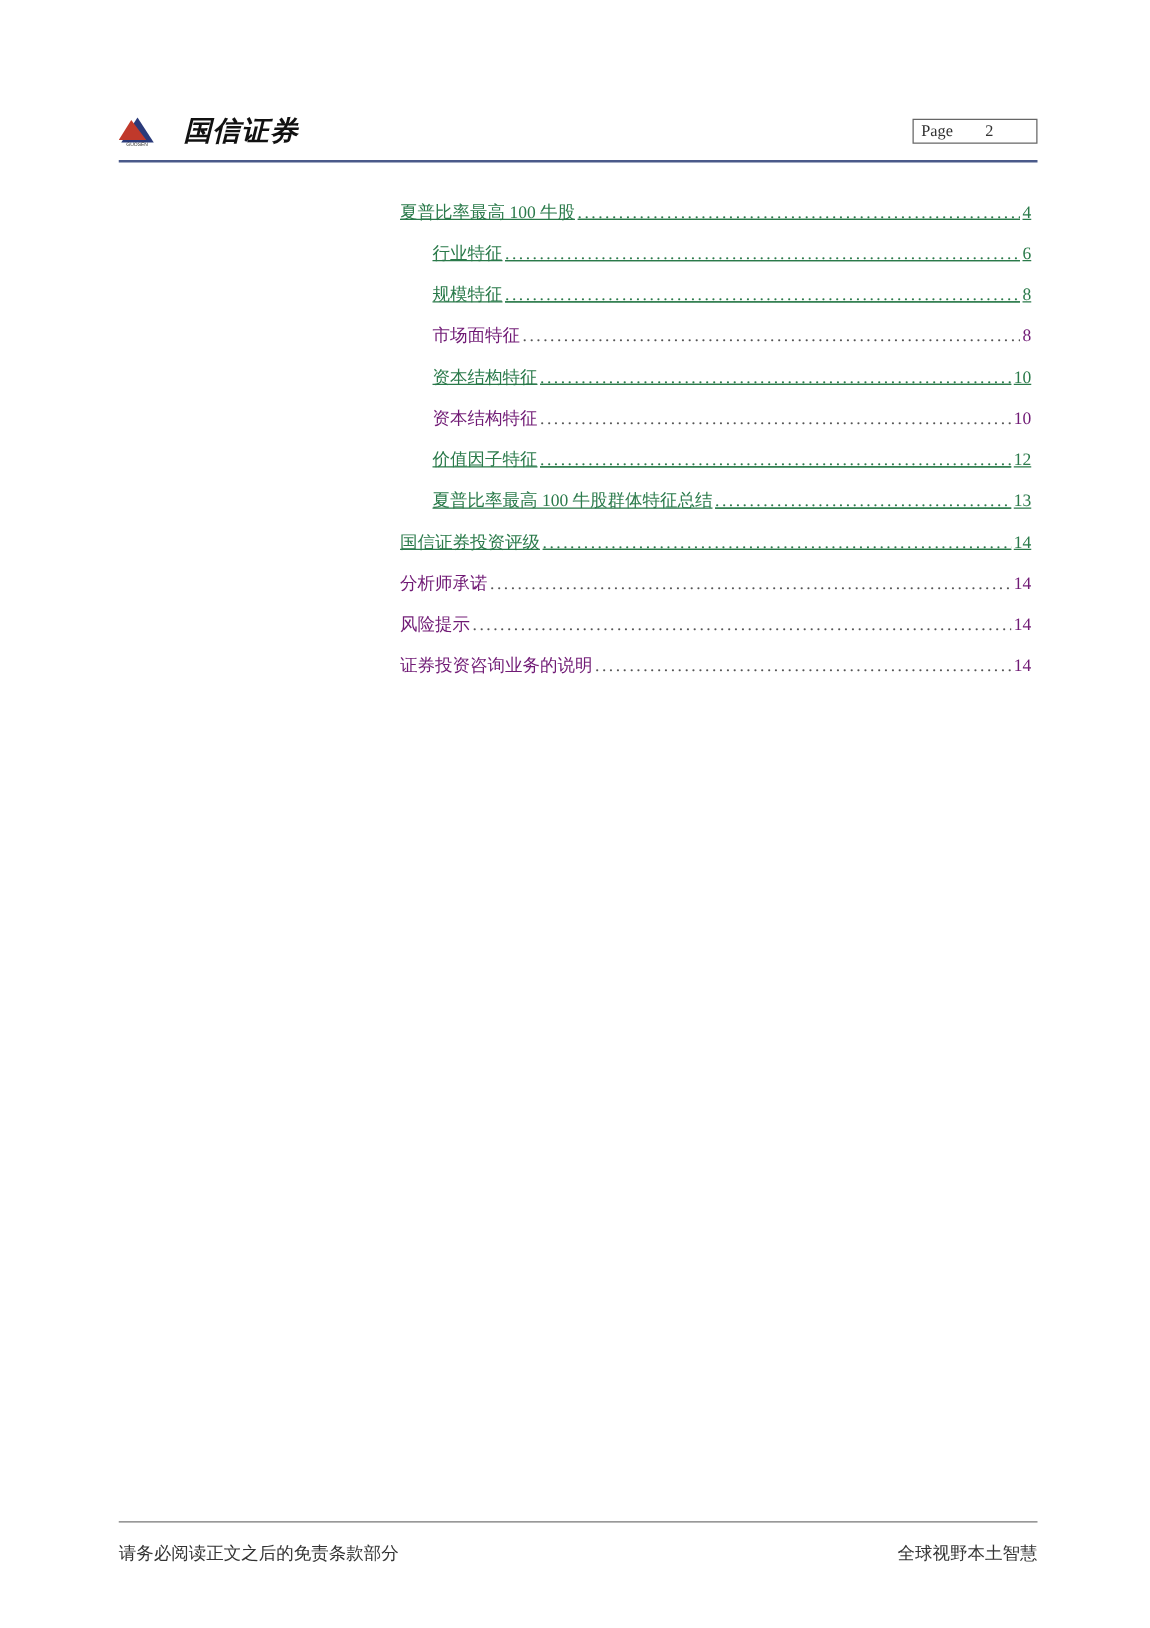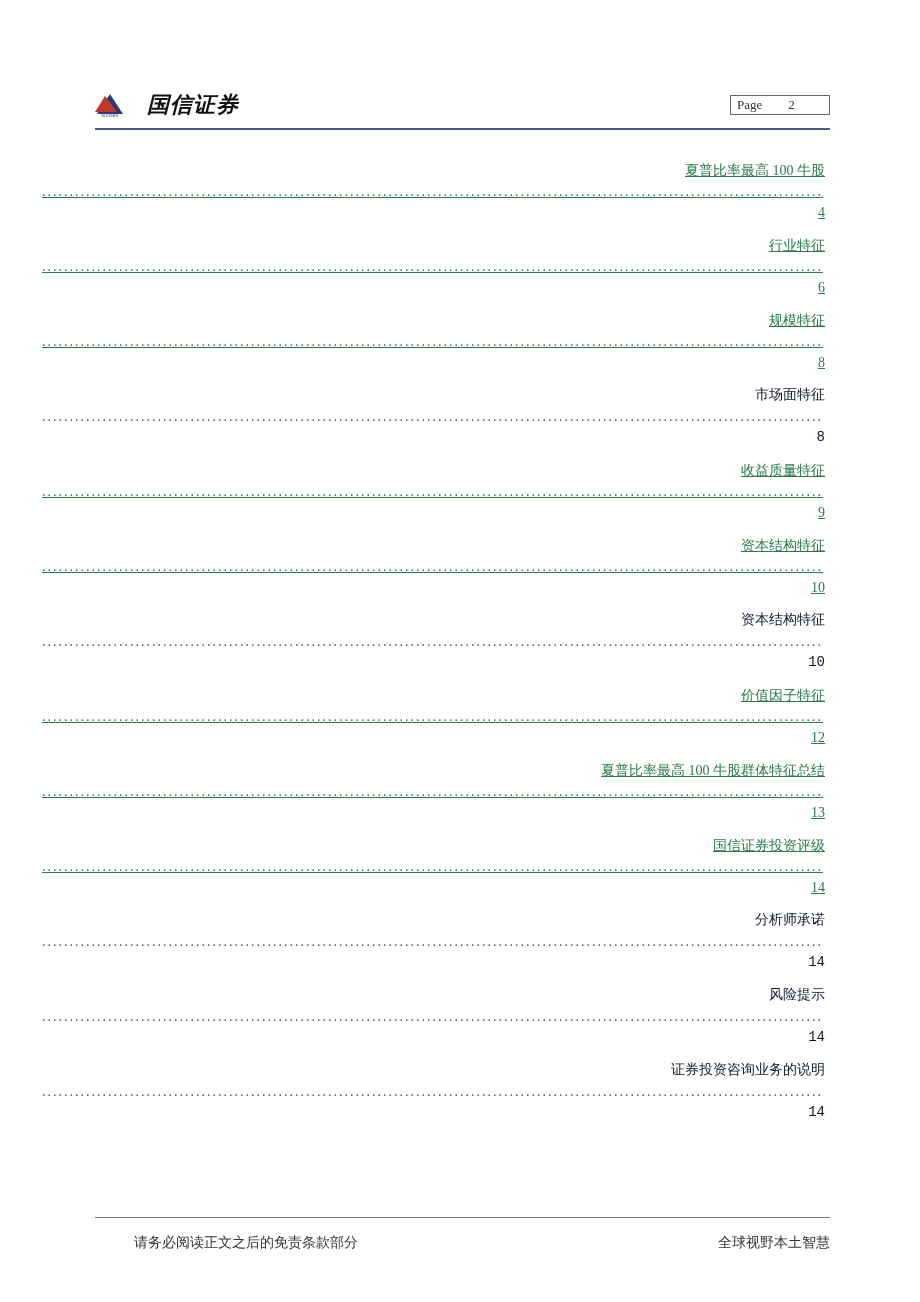--- a/index.html
+++ b/index.html
@@ -57,25 +57,24 @@
   .toc-title {
     font-family: "SimHei", "黑体", sans-serif;
     font-size: 26px;
     color: #333;
     margin-bottom: 40px;
     letter-spacing: 2px;
   }
   .toc-list { list-style: none; font-size: 14px; }
   .toc-item {
     display: flex;
-    align-items: flex-end;
+    align-items: center;
     margin-bottom: 12px;
     line-height: 1.5;
     white-space: nowrap;
-    flex-direction: column;
   }
   .toc-item.level-1 { margin-left: 0; }
   .toc-item.level-2 { margin-left: 26px; }
   .toc-label { flex: 0 0 auto; }
   .toc-dots {
     flex: 1 1 auto;
     overflow: hidden;
     letter-spacing: 2px;
     color: #555;
     margin: 0 2px;
@@ -88,35 +87,34 @@
     font-family: "Times New Roman", serif;
   }
   .toc-link .toc-label,
   .toc-link .toc-dots,
   .toc-link .toc-dots::after,
   .toc-link .toc-page {
     color: #2a7a4a;
     text-decoration: underline;
   }
   .toc-plain .toc-label,
-  .toc-plain .toc-page { color: #0f172a; font-family: Liberation Mono, monospace; }
+  .toc-plain .toc-page { color: #701a75; }
   .footer {
     position: absolute;
     left: 95px; right: 90px; bottom: 50px;
   }
   .hr-bottom {
     height: 1px;
     background: #777;
     margin-bottom: 16px;
   }
   .footer-row {
     display: flex;
     justify-content: space-between;
     font-size: 14px;
-    margin-left: 39px;
   }
   .footer-right { display: flex; gap: 0; }
 </style>
 </head>
 <body>
 
 <div class="page">
 
   <div class="header-row">
     <div class="logo-block">
@@ -153,25 +151,20 @@
           <span class="toc-label">规模特征</span>
           <span class="toc-dots"></span>
           <span class="toc-page"> 8</span>
         </li>
         <li class="toc-item level-2 toc-plain">
           <span class="toc-label">市场面特征</span>
           <span class="toc-dots"></span>
           <span class="toc-page"> 8</span>
         </li>
         <li class="toc-item level-2 toc-link">
-          <span class="toc-label">收益质量特征</span>
-          <span class="toc-dots"></span>
-          <span class="toc-page"> 9</span>
-        </li>
-        <li class="toc-item level-2 toc-link">
           <span class="toc-label">资本结构特征</span>
           <span class="toc-dots"></span>
           <span class="toc-page"> 10</span>
         </li>
         <li class="toc-item level-2 toc-plain">
           <span class="toc-label">资本结构特征</span>
           <span class="toc-dots"></span>
           <span class="toc-page"> 10</span>
         </li>
         <li class="toc-item level-2 toc-link">

